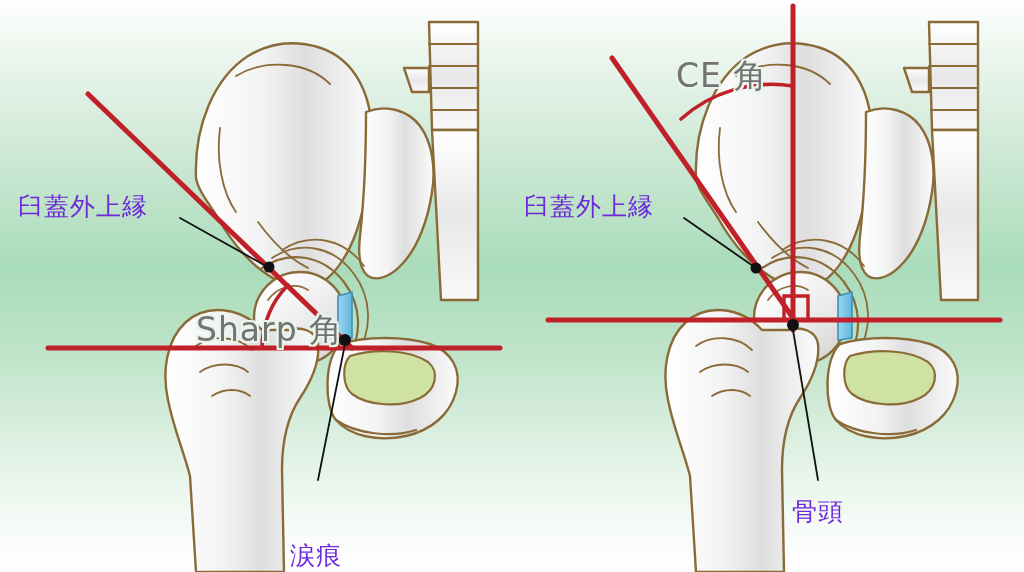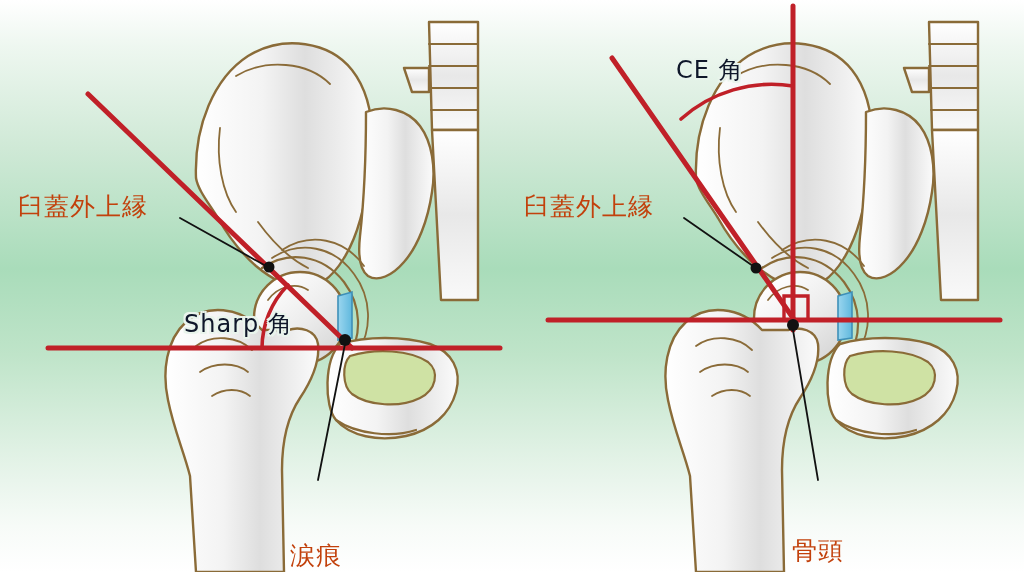--- a/index.html
+++ b/index.html
@@ -25,26 +25,26 @@
   .bone-out{stroke:#8a6b38;stroke-width:2.4;stroke-linejoin:round;stroke-linecap:round;}
   .bone-line{fill:none;stroke:#8a6b38;stroke-width:2.2;stroke-linecap:round;}
   .bone-thin{fill:none;stroke:#8a6b38;stroke-width:1.8;stroke-linecap:round;}
   .redline{stroke:#c02028;stroke-width:5;stroke-linecap:round;fill:none;}
   .redarc{stroke:#c02028;stroke-width:3.6;fill:none;stroke-linecap:round;}
   .redsq{stroke:#c02028;stroke-width:3.4;fill:none;}
   .leader{stroke:#111;stroke-width:1.8;fill:none;stroke-linecap:round;}
   .dot{fill:#111;}
   .lbl{
     position:absolute;white-space:nowrap;
-    font-size:25px;color:#c2410c;letter-spacing:1px;
+    font-size:25px;color:#6d28d9;letter-spacing:1px;
     font-family:"DejaVu Sans","Liberation Sans",sans-serif;
   }
   .lbl-red{
     position:absolute;white-space:nowrap;
-    font-size:24px;color:#0f172a;letter-spacing:1px;
+    font-size:33px;color:#737373;letter-spacing:1px;
     font-family:"DejaVu Sans","Liberation Sans",sans-serif;
     text-shadow:
       -2px -2px 0 #e9f4ec, 2px -2px 0 #e9f4ec,
       -2px  2px 0 #e9f4ec, 2px  2px 0 #e9f4ec,
        0   -2px 0 #e9f4ec, 0    2px 0 #e9f4ec,
       -2px  0   0 #e9f4ec, 2px  0   0 #e9f4ec;
   }
 </style>
 </head>
 <body>
@@ -200,23 +200,23 @@
       <path class="redsq" d="M784,320 L784,296 L808,296 L808,320"></path>
     </g>
     <circle class="dot" cx="756" cy="268" r="5.5"></circle>
     <line class="leader" x1="684" y1="218" x2="753" y2="266"></line>
     <circle class="dot" cx="793" cy="325" r="6"></circle>
     <line class="leader" x1="793" y1="330" x2="818" y2="480"></line>
   </svg>
 
   <div class="lbl" style="left:18px;top:190px;">臼蓋外上縁</div>
 
-  <div class="lbl-red" style="left:184px;top:308px;text-align:right;">Sharp 角</div>
+  <div class="lbl-red" style="left:196px;top:308px;text-align:right;">Sharp 角</div>
 
   <div class="lbl" style="left:290px;top:495px;margin-top:44px;">涙痕</div>
 
   <div class="lbl" style="left:524px;top:190px;">臼蓋外上縁</div>
 
   <div class="lbl-red" style="left:676px;top:54px;">CE 角</div>
 
-  <div class="lbl" style="left:792px;top:495px;margin-top:39px;">骨頭</div>
+  <div class="lbl" style="left:792px;top:495px;">骨頭</div>
 
 </div>
 
 </body></html>

